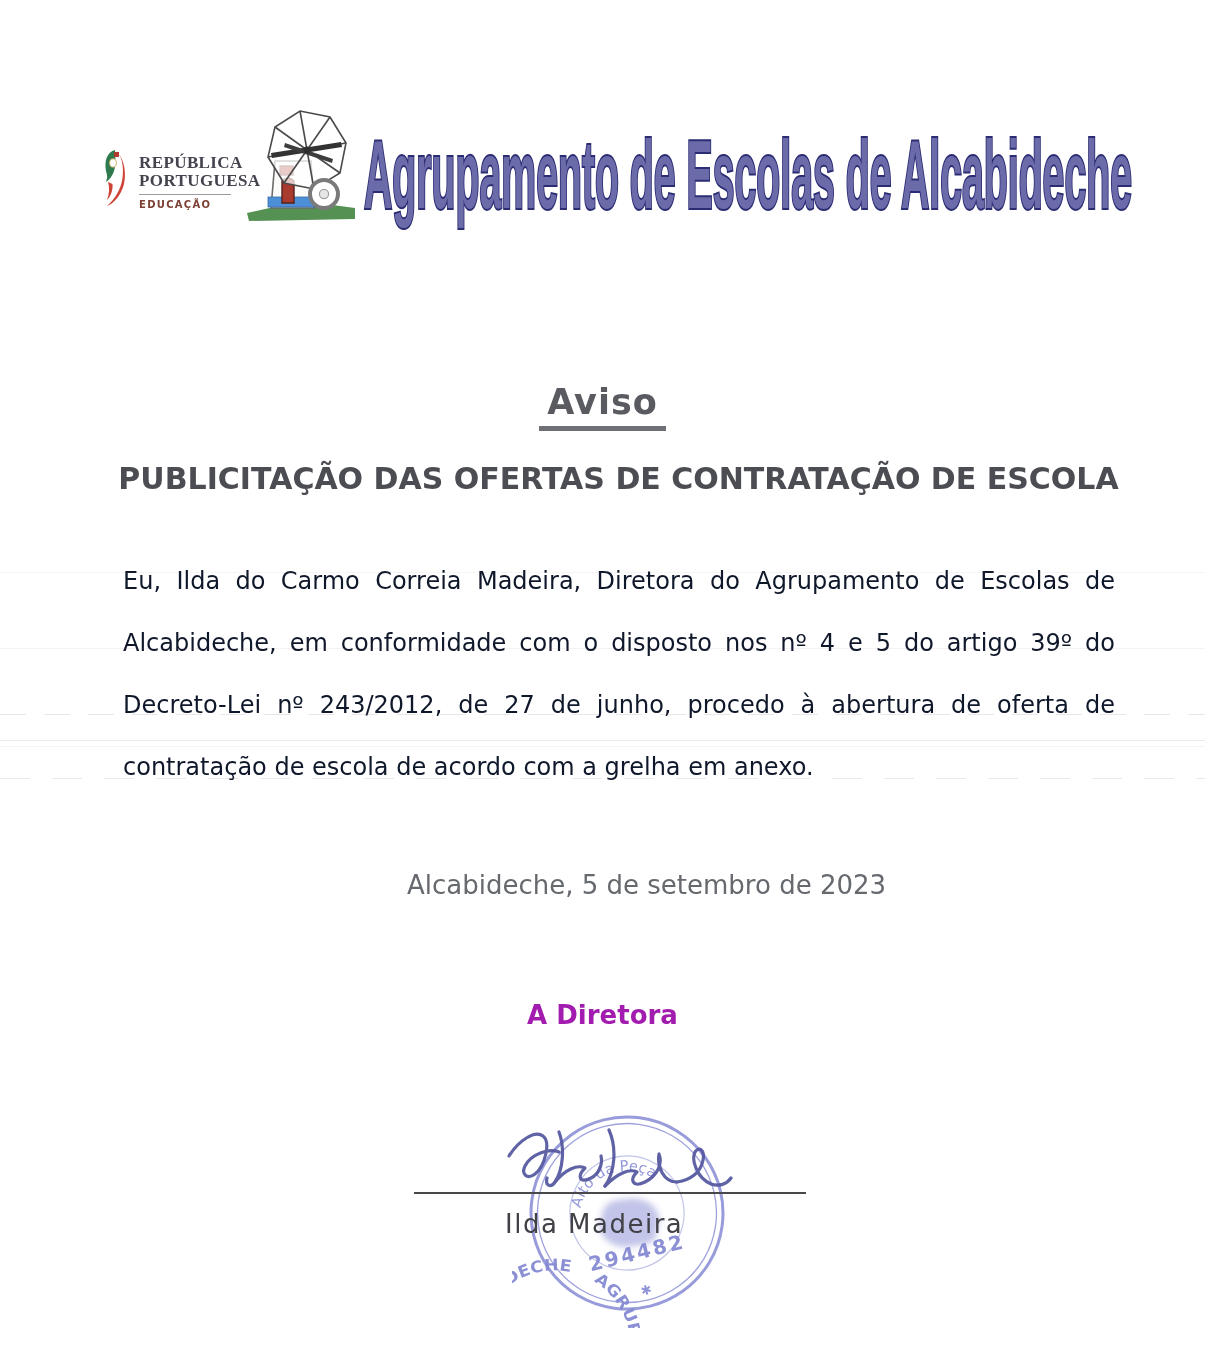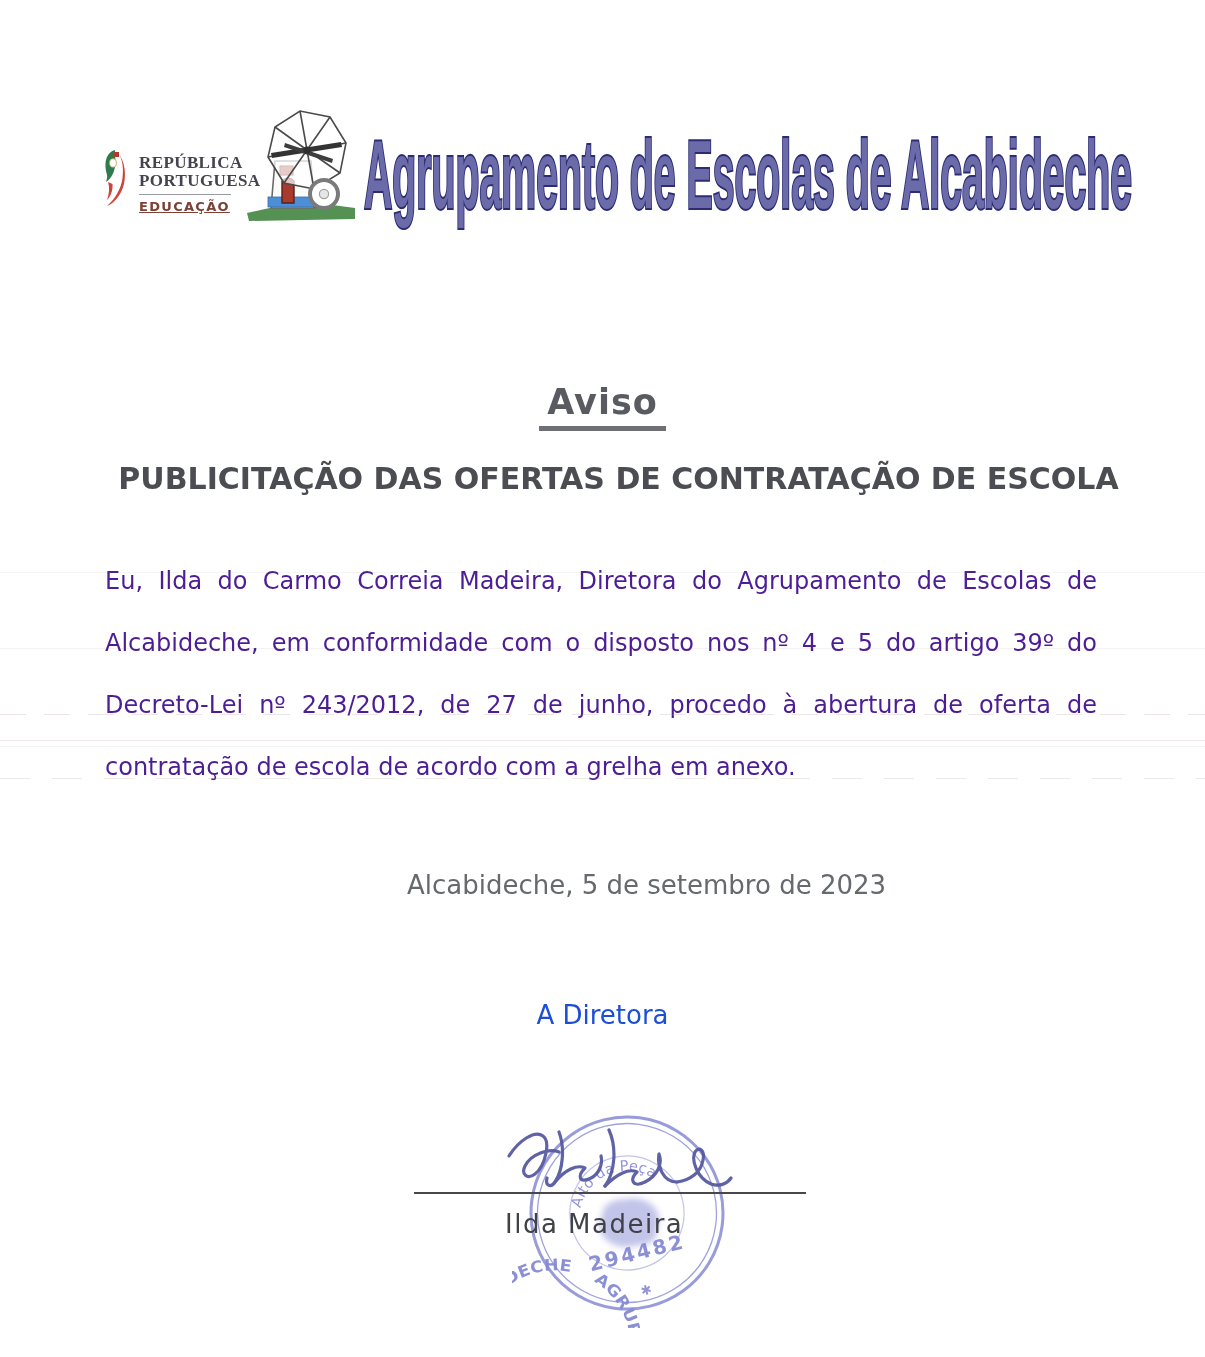--- a/index.html
+++ b/index.html
@@ -11,37 +11,37 @@
     overflow:hidden;
     font-family:"DejaVu Sans","Liberation Sans",sans-serif;
   }
   
   .gov-logo{position:absolute;left:101px;top:148px;display:flex;gap:12px;}
   .gov-flag{width:26px;height:60px;}
   .gov-text{padding-top:6px;}
   .gov-line{font-family:"Liberation Serif","DejaVu Serif",serif;font-weight:bold;
             font-size:17px;line-height:18px;letter-spacing:.4px;color:#44444f;}
   .gov-rule{width:92px;height:1px;background:#9a9aa2;margin:4px 0 4px 0;}
-  .gov-dept{font-size:13px;font-weight:bold;letter-spacing:1.3px;color:#7c4034;text-decoration:underline;}
+  .gov-dept{font-size:10px;font-weight:bold;letter-spacing:1.3px;color:#7c4034;}
   .windmill{position:absolute;left:241px;top:105px;}
   .banner{position:absolute;left:362px;top:126px;}
   
   .aviso-wrap{position:absolute;left:0;top:358px;width:1205px;text-align:center;}
   .aviso{display:inline-block;font-size:35px;font-weight:bold;letter-spacing:1px;
          color:#595b60;border-bottom:5px solid #6e7076;padding:0 8px 6px 8px;line-height:36px;margin-top:26px;}
   .subtitle{position:absolute;left:16px;top:461px;width:1205px;text-align:center;
             font-size:30px;font-weight:bold;color:#4b4d52;letter-spacing:0;}
-  .bodytext{position:absolute;left:105px;top:564px;width:992px;color:#4c1d95;
+  .bodytext{position:absolute;left:123px;top:564px;width:992px;color:#0f172a;
             font-size:24px;}
   .bodyline{line-height:34px;margin-bottom:28px;text-align:justify;}
   .bodyline.just{text-align-last:justify;}
   .place-date{position:absolute;left:0;top:868px;width:1205px;text-align:center;
               font-size:26px;color:#66696e;line-height:34px;margin-left:44px;}
   .role{position:absolute;left:0;top:998px;width:1205px;text-align:center;
-        font-size:26px;color:#1d4ed8;line-height:34px;}
+        font-size:26px;color:#a21caf;line-height:34px;font-weight:bold;}
   
   .sig-line{position:absolute;left:414px;top:1192px;width:392px;height:2px;background:#48484a;z-index:4;}
   .signer-name{position:absolute;left:505px;top:1207px;width:230px;text-align:left;
                font-size:26px;letter-spacing:1.5px;color:#404247;z-index:5;line-height:34px;}
   .stamp{position:absolute;left:512px;top:1098px;z-index:2;opacity:.92;filter:blur(.3px);}
   .signature{position:absolute;left:505px;top:1122px;z-index:6;}
   
   .artifact{position:absolute;left:0;width:1205px;height:1px;z-index:1;}
   .a1{top:572px;background:rgba(120,110,115,.07);}
   .a2{top:648px;background:rgba(150,130,135,.10);}

